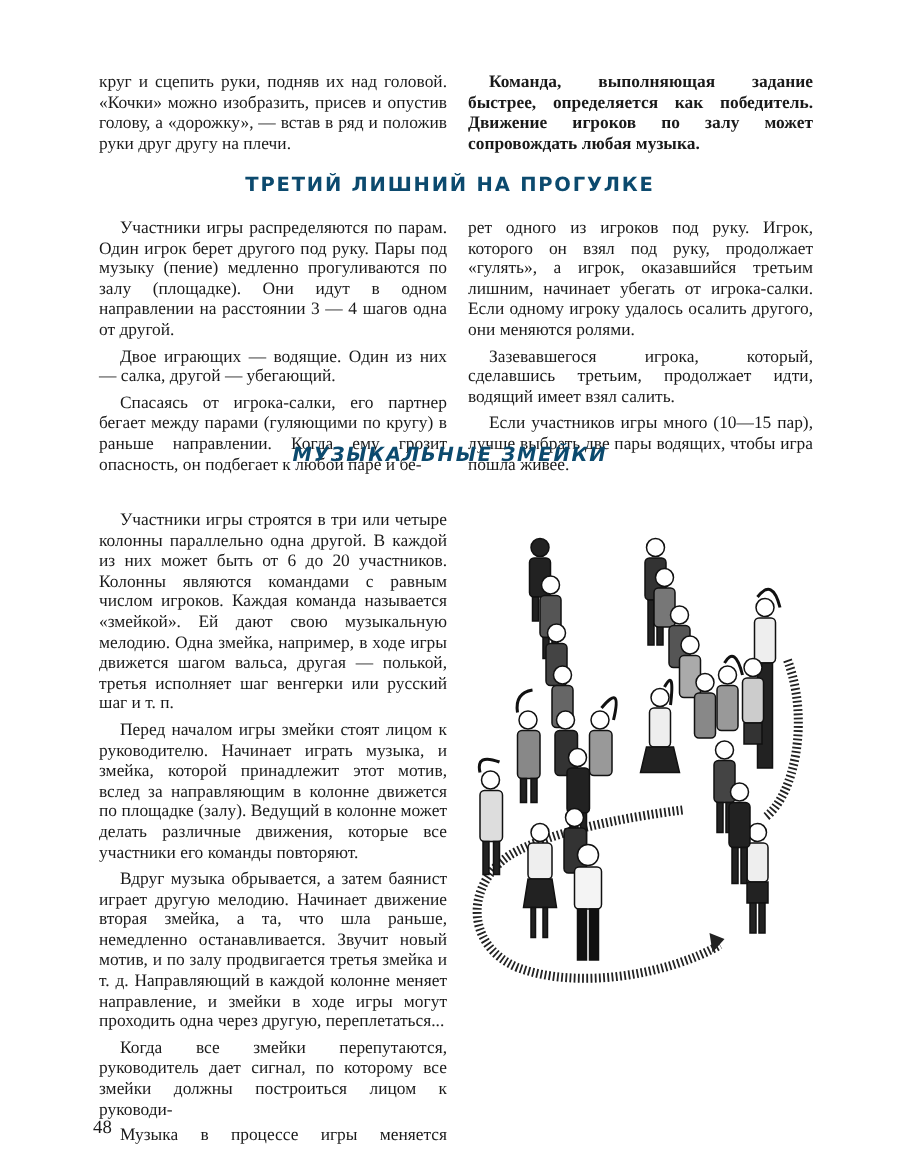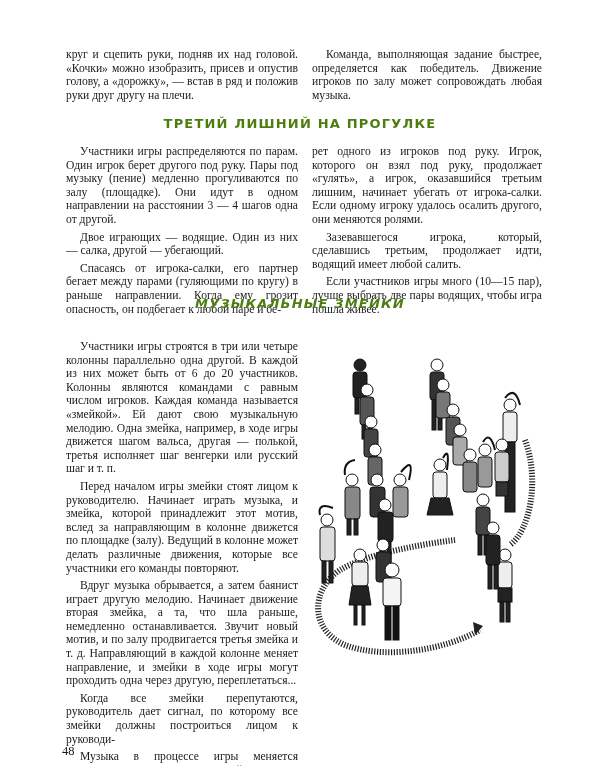--- a/index.html
+++ b/index.html
@@ -3,46 +3,46 @@
   <meta charset="utf-8">
   <style>
     html, body { margin: 0; padding: 0; background: #ffffff; }
     body { width: 600px; height: 766px; position: relative; overflow: hidden;
            font-family: "Liberation Serif", "DejaVu Serif", serif; color: #1a1a1a; }
     .col { position: absolute; font-size: 11.6px; line-height: 13.6px; text-align: justify; }
     .col p { margin: 4px; text-indent: 14px; }
     .col p.noindent { text-indent: 0; }
     .heading { position: absolute; left: 60px; width: 480px; text-align: center;
                font-family: "DejaVu Sans", "Liberation Sans", sans-serif; font-weight: bold;
-               font-size: 13px; letter-spacing: 1.2px; color: #4d7c0f; }
+               font-size: 13px; letter-spacing: 1.2px; color: #0c4a6e; }
     .pagenum { position: absolute; left: 62px; top: 704px; font-size: 12.5px; margin-top: 40px; }
     .illus { position: absolute; left: 305px; top: 330px; width: 245px; height: 350px; }
   </style>
 </head>
 <body>
 
 <div>
 
   <div class="col" style="left:62px; top:44px; width:240px;">
     <p class="noindent">круг и сцепить руки, подняв их над головой. «Кочки» можно изобразить, присев и опустив голову, а «дорожку», — встав в ряд и положив руки друг другу на плечи.</p>
   </div>
-  <div class="col" style="left:308px; top:44px; width:238px;">
+  <div class="col" style="left:308px; top:44px; width:238px;font-weight:bold;">
     <p>Команда, выполняющая задание быстрее, определяется как победитель. Движение игроков по залу может сопровождать любая музыка.</p>
   </div>
 
   <div class="heading" style="top:116px;">ТРЕТИЙ ЛИШНИЙ НА ПРОГУЛКЕ</div>
 
   <div class="col" style="left:62px; top:141px; width:240px;">
     <p>Участники игры распределяются по парам. Один игрок берет другого под руку. Пары под музыку (пение) медленно прогуливаются по залу (площадке). Они идут в одном направлении на расстоянии 3 — 4 шагов одна от другой.</p>
     <p>Двое играющих — водящие. Один из них — салка, другой — убегающий.</p>
     <p>Спасаясь от игрока-салки, его партнер бегает между парами (гуляющими по кругу) в раньше направлении. Когда ему грозит опасность, он подбегает к любой паре и бе-</p>
   </div>
   <div class="col" style="left:308px; top:141px; width:238px;">
     <p class="noindent">рет одного из игроков под руку. Игрок, которого он взял под руку, продолжает «гулять», а игрок, оказавшийся третьим лишним, начинает убегать от игрока-салки. Если одному игроку удалось осалить другого, они меняются ролями.</p>
-    <p>Зазевавшегося игрока, который, сделавшись третьим, продолжает идти, водящий имеет любой салить.</p>
+    <p>Зазевавшегося игрока, который, сделавшись третьим, продолжает идти, водящий имеет взял салить.</p>
     <p>Если участников игры много (10—15 пар), лучше выбрать две пары водящих, чтобы игра пошла живее.</p>
   </div>
 
   <div class="heading" style="top:296px;font-style:italic;">МУЗЫКАЛЬНЫЕ ЗМЕЙКИ</div>
 
   <div class="col" style="left:62px; top:336px; width:240px;">
     <p>Участники игры строятся в три или четыре колонны параллельно одна другой. В каждой из них может быть от 6 до 20 участников. Колонны являются командами с равным числом игроков. Каждая команда называется «змейкой». Ей дают свою музыкальную мелодию. Одна змейка, например, в ходе игры движется шагом вальса, другая — полькой, третья исполняет шаг венгерки или русский шаг и т. п.</p>
     <p>Перед началом игры змейки стоят лицом к руководителю. Начинает играть музыка, и змейка, которой принадлежит этот мотив, вслед за направляющим в колонне движется по площадке (залу). Ведущий в колонне может делать различные движения, которые все участники его команды повторяют.</p>
     <p>Вдруг музыка обрывается, а затем баянист играет другую мелодию. Начинает движение вторая змейка, а та, что шла раньше, немедленно останавливается. Звучит новый мотив, и по залу продвигается третья змейка и т. д. Направляющий в каждой колонне меняет направление, и змейки в ходе игры могут проходить одна через другую, переплетаться...</p>
     <p>Когда все змейки перепутаются, руководитель дает сигнал, по которому все змейки должны построиться лицом к руководи-</p>

